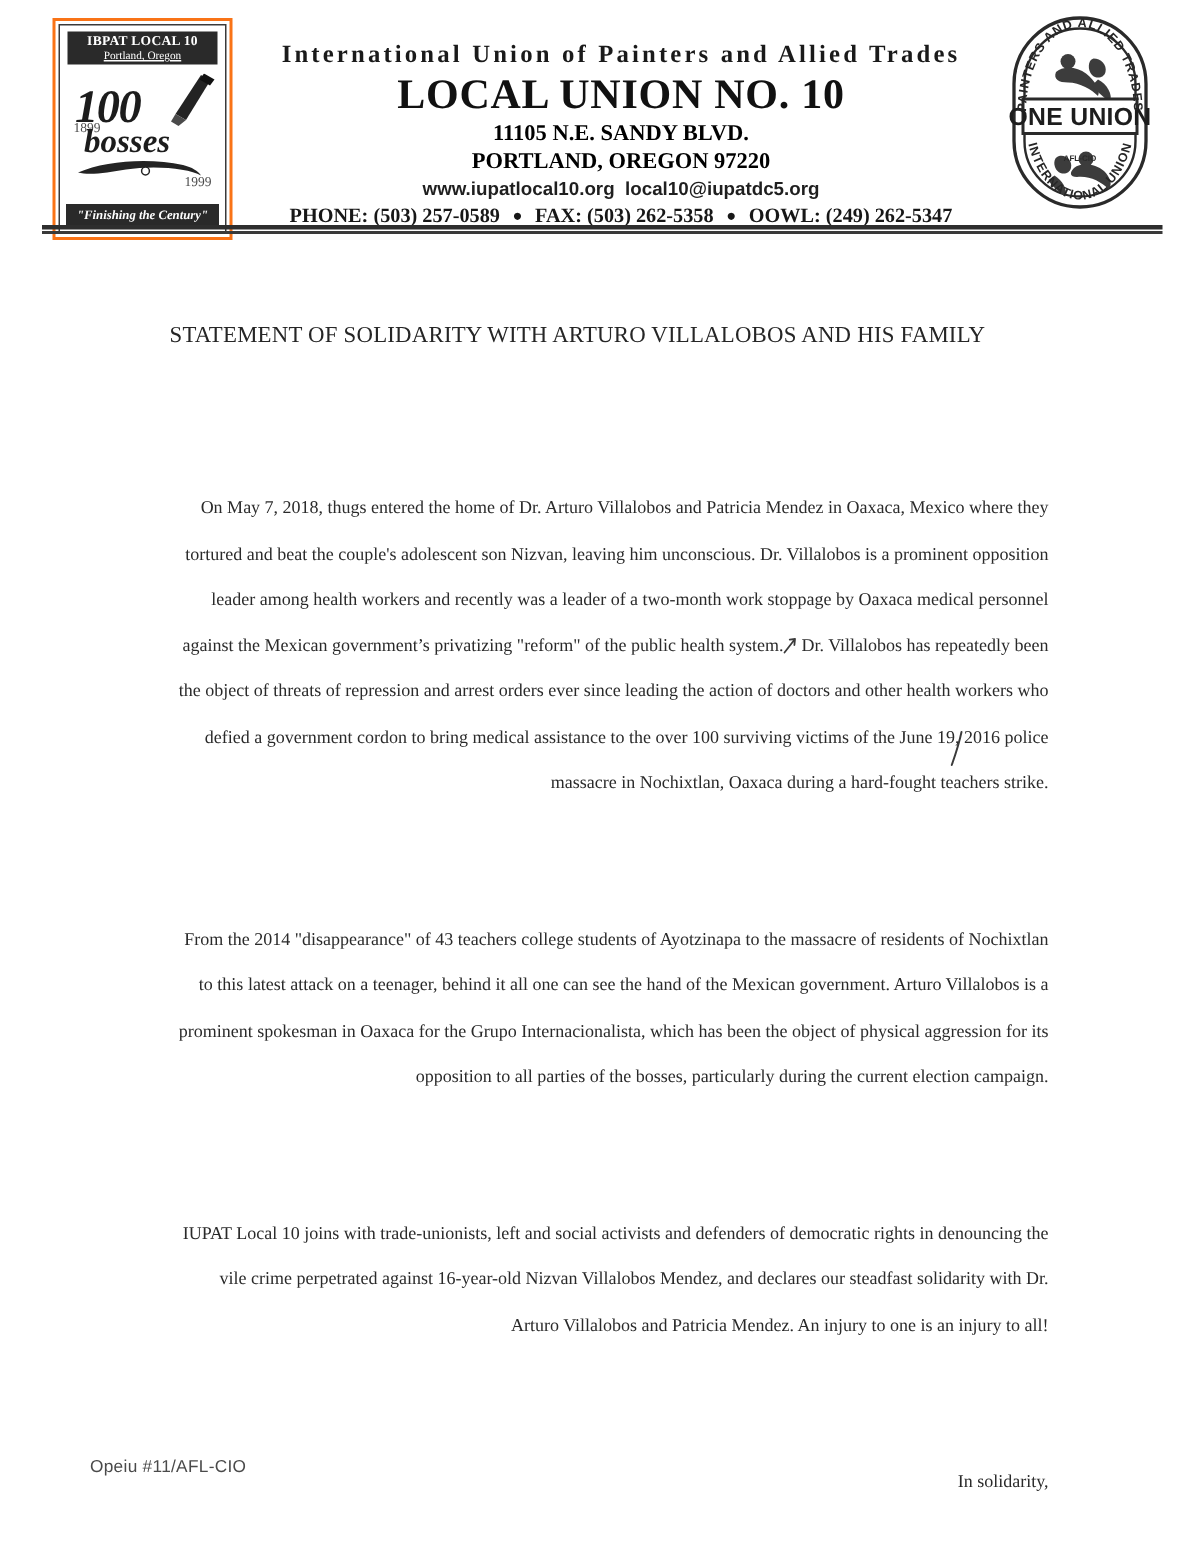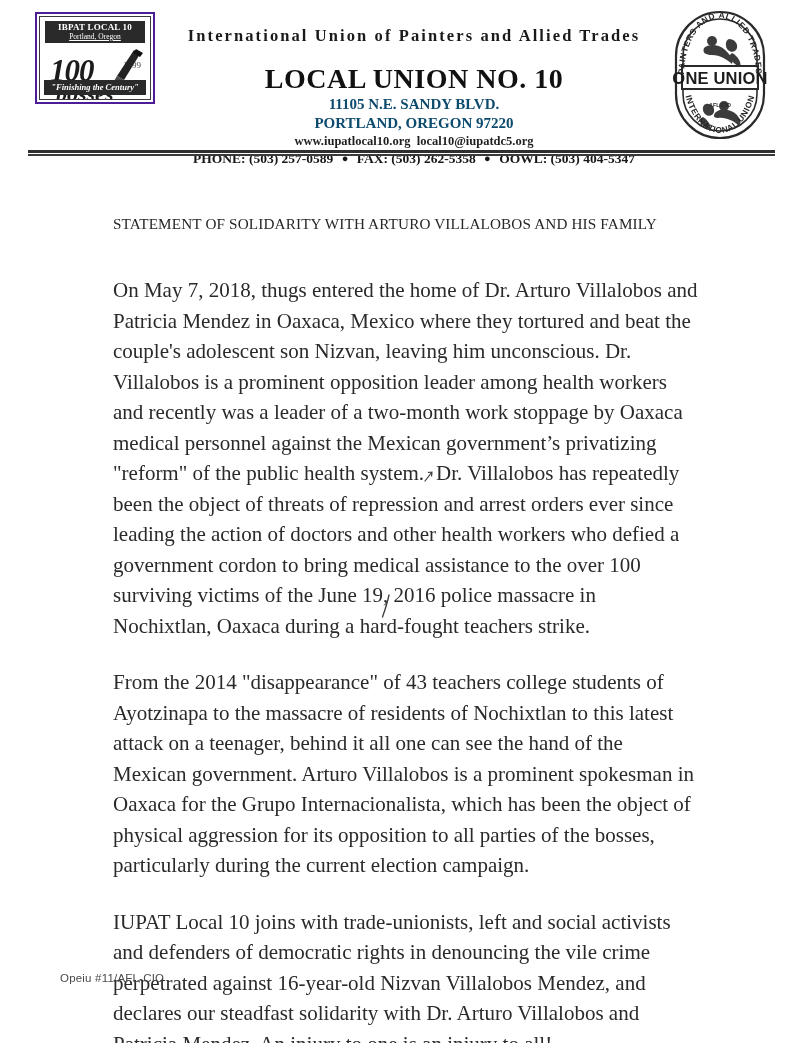--- a/index.html
+++ b/index.html
@@ -23,22 +23,22 @@
     width: 801px;
     height: 150px;
   }
 
   
   .logo-left {
     position: absolute;
     left: 35px;
     top: 12px;
     width: 120px;
-    height: 92px;
-    border: 2px solid #4c1d95;
+    height: 148px;
+    border: 2px solid #f97316;
     padding: 2px;
     box-sizing: border-box;
     background: #ffffff;
   }
   .logo-left-inner {
     width: 100%;
     height: 100%;
     border: 1px solid #3a3a3a;
     box-sizing: border-box;
     position: relative;
@@ -149,37 +149,37 @@
     line-height: 20px;
     color: #1a1a1a;
     font-family: "Liberation Serif", serif;
     white-space: nowrap;
   }
   .local-union {
     font-size: 28px;
     font-weight: bold;
     letter-spacing: .5px;
     line-height: 33px;
-    margin-top: 16px;
+    margin-top: 1px;
     color: #111111;
     font-family: "Liberation Serif", serif;
   }
   .addr1, .addr2 {
     font-size: 15px;
     font-weight: bold;
     line-height: 19px;
-    color: #0c4a6e;
+    color: #000000;
     font-family: "Liberation Serif", serif;
   }
   .weblines {
     font-size: 12.5px;
     font-weight: bold;
     line-height: 17px;
     color: #1f1f1f;
-    font-family: Liberation Serif, serif;
+    font-family: Liberation Sans, sans-serif;
   }
   .phoneline {
     font-size: 13.5px;
     font-weight: bold;
     line-height: 17px;
     color: #171717;
     white-space: nowrap;
     font-family: "Liberation Serif", serif;
   }
   .phoneline .sep {
@@ -230,25 +230,26 @@
   .doc-title {
     font-size: 15.2px;
     line-height: 22px;
     letter-spacing: .15px;
     color: #262626;
     white-space: nowrap;
     font-family: "Liberation Serif", serif;
     margin-top: 31px;
   }
   .para {
-    font-size: 21px;
+    font-size: 12px;
     line-height: 30.5px;
     color: #2a2a2a;
-    text-align: left;
-    font-family: "Liberation Serif", serif;
+    text-align: right;
+    font-family: "Liberation Serif", serif;
+    margin-top: 48px;
   }
   .gap-title  { height: 40px; }
   .gap-para   { height: 26px; }
   .gap-sig    { height: 26px; }
   .gap-meet   { height: 22px; }
 
   .ink {
     font-family: "Liberation Serif", serif;
     color: #3b3b3b;
   }
@@ -321,21 +322,21 @@
       <span>local10@iupatdc5.org</span>
     </div>
     <div class="phoneline">
       <span>PHONE:</span>
       <span>(503) 257-0589</span>
       <span class="sep">●</span>
       <span>FAX:</span>
       <span>(503) 262-5358</span>
       <span class="sep">●</span>
       <span>OOWL:</span>
-      <span>(503) 404-5347</span>
+      <span>(249) 262-5347</span>
     </div>
   </div>
 
   <div class="logo-right">
     <svg viewBox="0 0 96 134" width="96" height="134">
       <defs>
         <path id="arcTop" d="M 12,67 A 36,57 0 0 1 84,67" fill="none"></path>
         <path id="arcBot" d="M 11,67 A 37,58 0 0 0 85,67" fill="none"></path>
       </defs>
 

